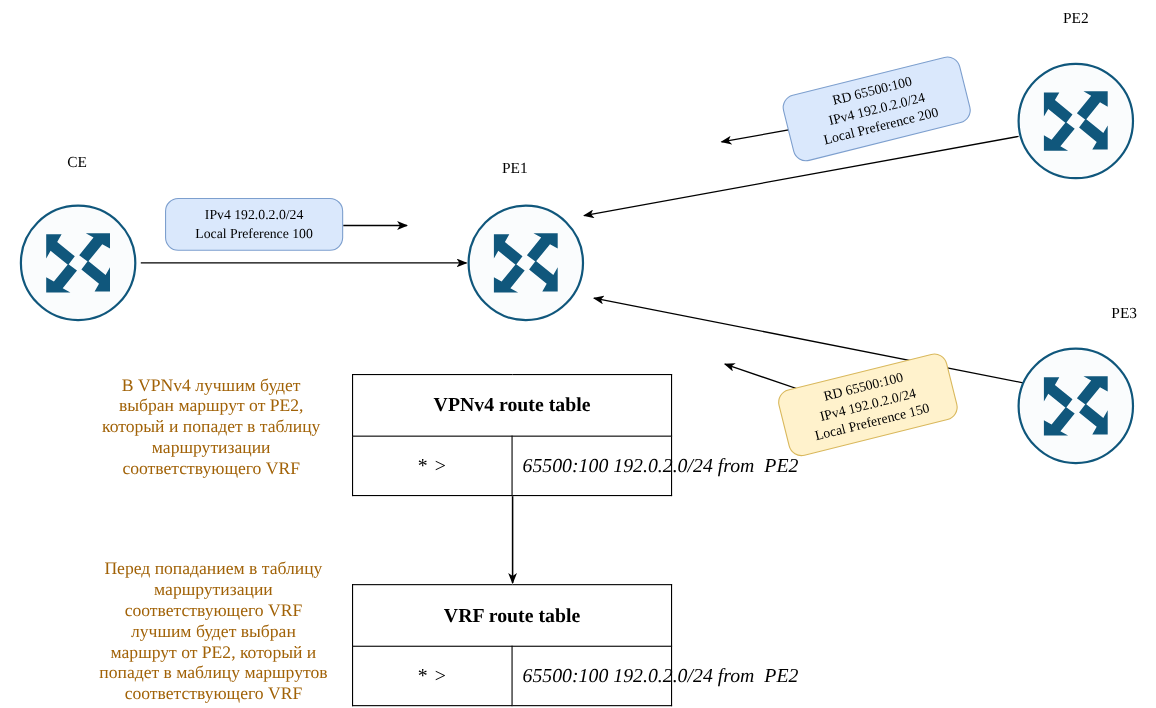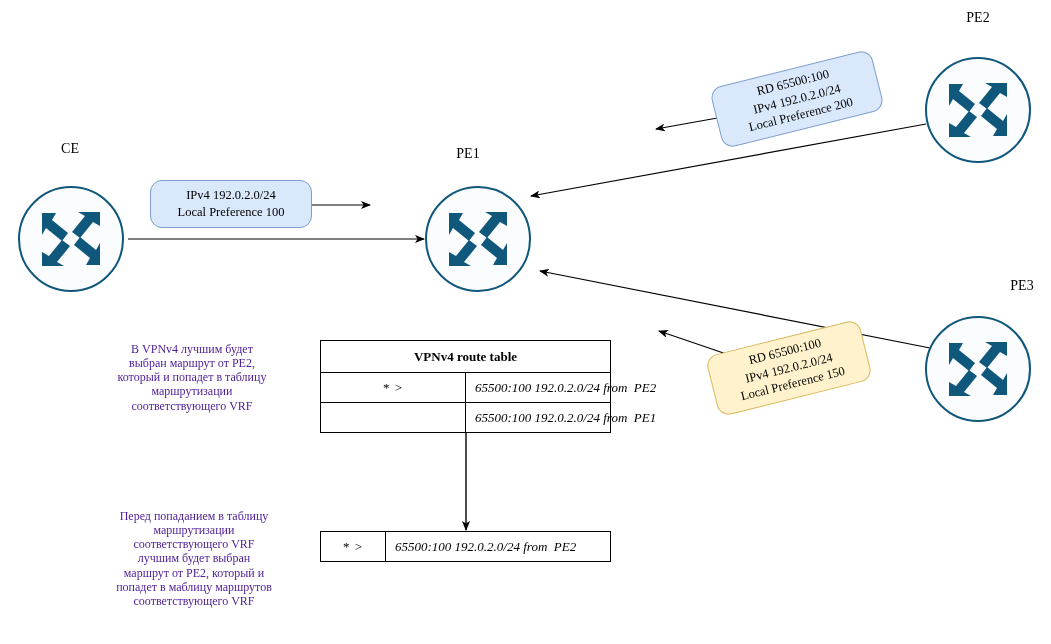--- a/index.html
+++ b/index.html
@@ -66,37 +66,37 @@
     background: #dae8fc;
     border: 1px solid #7d9fce;
   }
   .callout.tan {
     background: #fff2cc;
     border: 1px solid #d9b85c;
   }
   
   .note {
     position: absolute;
-    font-size: 12px;
+    font-size: 16px;
     line-height: 1.18;
     text-align: center;
     white-space: pre-line;
-    color: #4c1d95;
+    color: #a16207;
   }
   
   .rtable {
     position: absolute;
     border-collapse: collapse;
     background: #ffffff;
     table-layout: fixed;
   }
   .rtable td {
     border: 1px solid #000000;
-    font-size: 13px;
-    padding: 0;
+    font-size: 18px;
+    padding: 12px;
     height: 29px;
     vertical-align: middle;
     background: #ffffff;
   }
   .rtable td.hdr {
     text-align: center;
     font-weight: bold;
     height: 31px;
   }
   .rtable td.flag {
@@ -215,29 +215,28 @@
 
   <table class="rtable" style="left:320px; top:340px; width:291px;">
     <tbody>
       <tr>
         <td class="hdr" colspan="2">VPNv4 route table</td>
       </tr>
       <tr>
         <td class="flag">* &gt;</td>
         <td class="route">65500:100 192.0.2.0/24 from  PE2</td>
       </tr>
-      <tr>
-        <td class="flag"></td>
-        <td class="route">65500:100 192.0.2.0/24 from  PE1</td>
-      </tr>
     </tbody>
   </table>
 
   <table class="rtable" style="left:320px; top:531px; width:291px;">
     <tbody>
       <tr>
+        <td class="hdr" colspan="2">VRF route  table</td>
+      </tr>
+      <tr>
         <td class="flag">* &gt;</td>
         <td class="route">65500:100 192.0.2.0/24 from  PE2</td>
       </tr>
     </tbody>
   </table>
 
 </div>
 
 </body></html>

